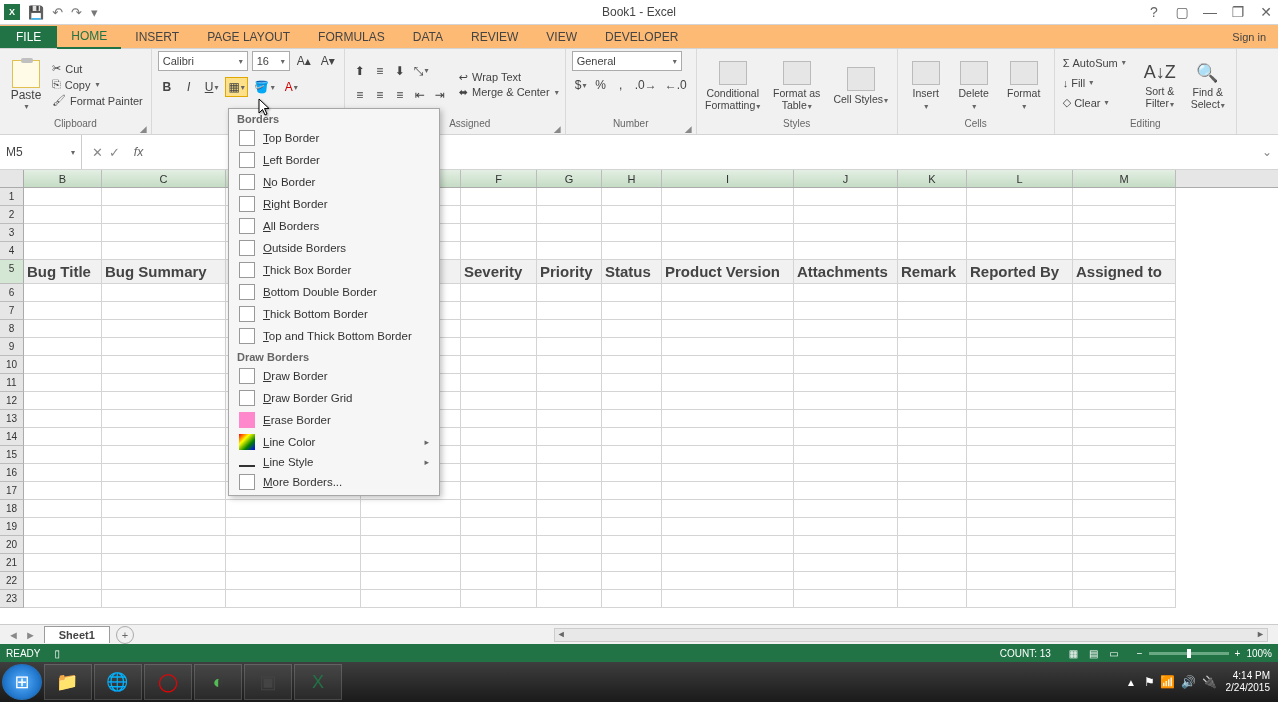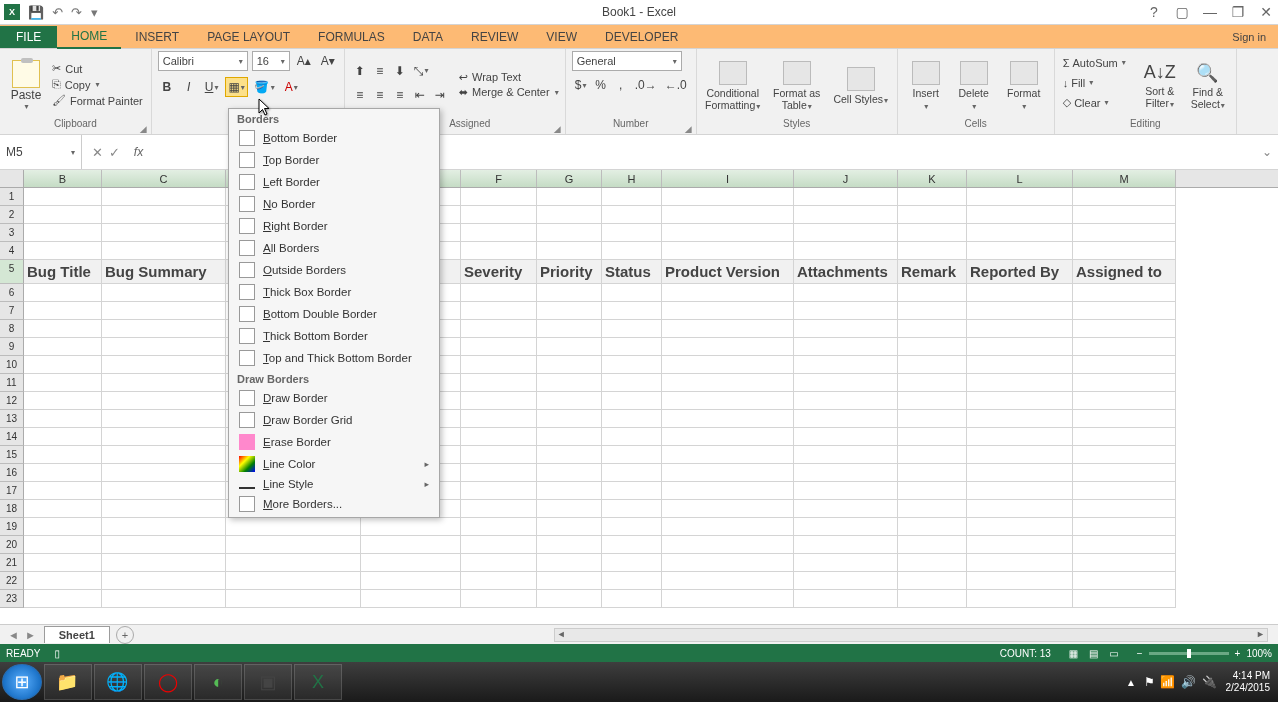--- a/index.html
+++ b/index.html
@@ -711,24 +711,20 @@
         </div>
       </div>
   </div>
 </div>
 
 <div class="borders-menu">
   <div class="menu-title">Borders</div>
   <div id="borders-items1">
       <div class="menu-item">
         <span class="micon"></span>
-        <span><u>B</u>ottom Border</span>
-      </div>
-      <div class="menu-item">
-        <span class="micon"></span>
         <span><u>T</u>op Border</span>
       </div>
       <div class="menu-item">
         <span class="micon"></span>
         <span><u>L</u>eft Border</span>
       </div>
       <div class="menu-item">
         <span class="micon"></span>
         <span><u>N</u>o Border</span>
       </div>

